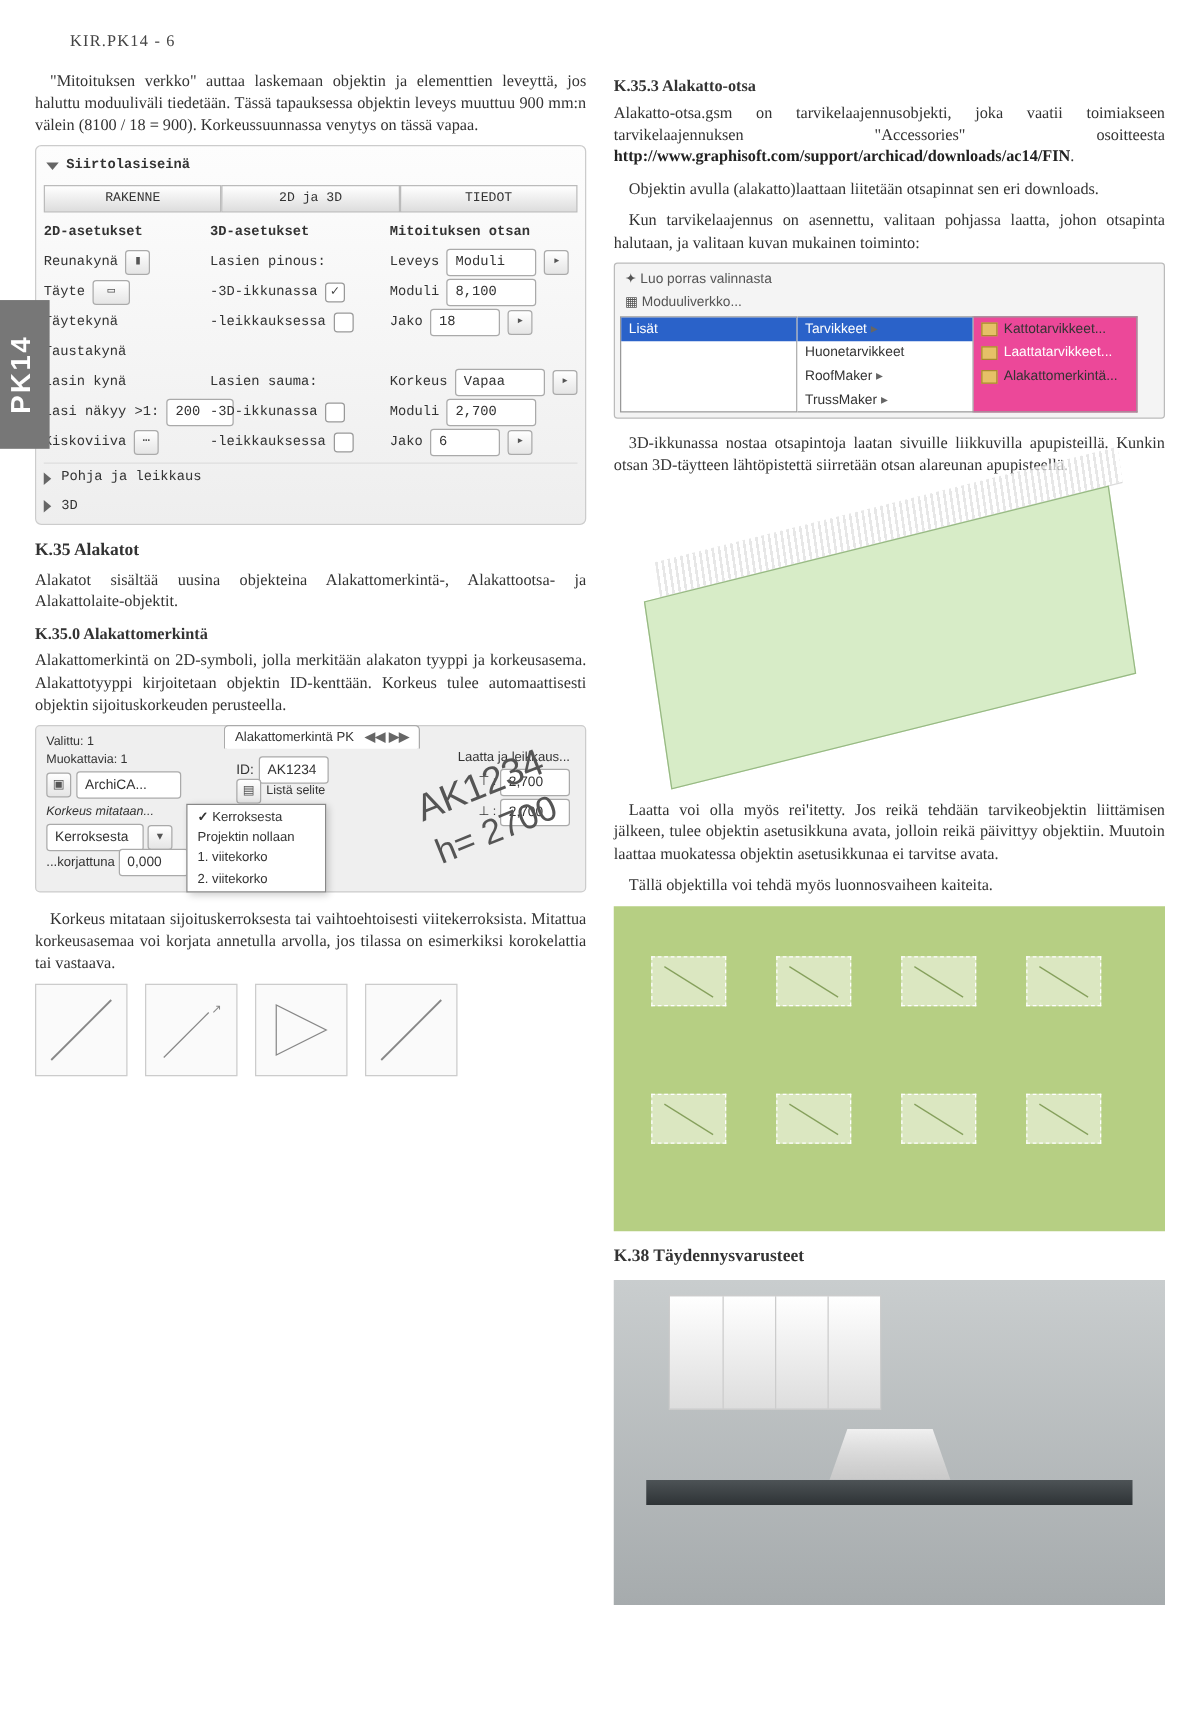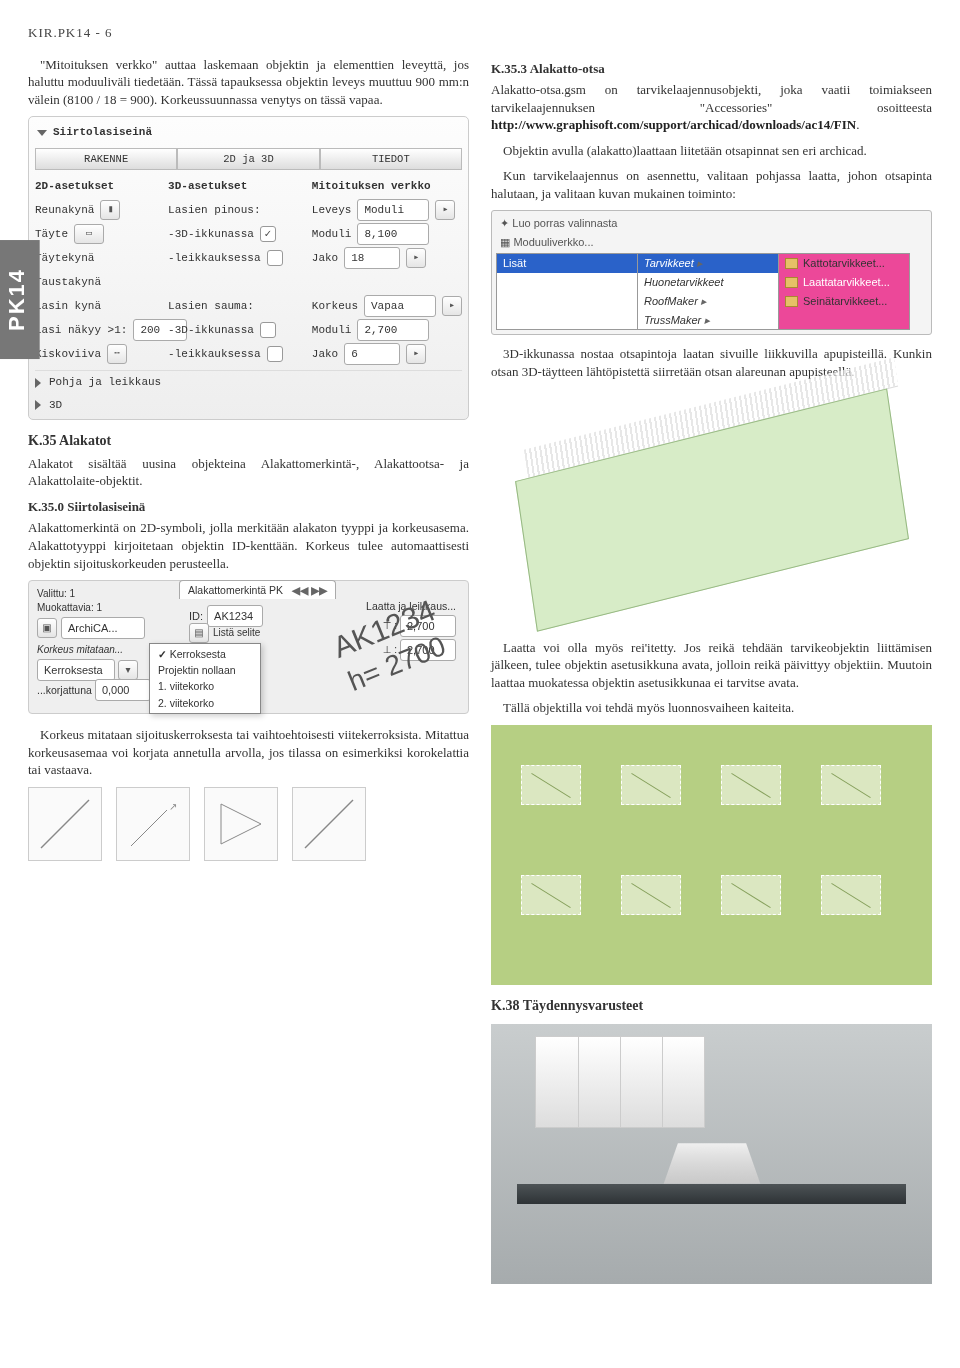--- a/index.html
+++ b/index.html
@@ -9,20 +9,21 @@
     color: #333;
     margin: 0;
     padding: 24px 28px;
     width: 904px;
   }
   .page-header {
     font-size: 13px;
     letter-spacing: 1px;
     color: #444;
     margin-bottom: 10px;
+    margin-left: 28px;
   }
   .side-tab {
     position: absolute;
     left: -6px;
     top: 240px;
     background: #777;
     color: #fff;
     font-family: Arial, sans-serif;
     font-weight: bold;
     font-size: 22px;
@@ -87,21 +88,21 @@
 
   .menu-strip{
     border:1px solid #bbb;background:#f4f4f4;font-family:Arial,sans-serif;
     font-size:11px;padding:4px;margin:6px 0 10px;border-radius:3px;
   }
   .menu-strip .top{display:flex;gap:10px;padding:1px 4px 3px;color:#555;}
   .menu-strip .panel{display:flex;gap:0;}
   .menu-strip .list{border:1px solid #999;background:#fff;width:140px;}
   .menu-strip .list .sel{background:#2a62c9;color:#fff;padding:2px 6px;}
   .menu-strip .sub{border:1px solid #999;border-left:none;background:#fff;width:140px;}
-  .menu-strip .sub div{padding:2px 6px;font-style:italic;}
+  .menu-strip .sub div{padding:2px 6px;}
   .menu-strip .sub .hl{background:#2a62c9;color:#fff;}
   .menu-strip .side{border:1px solid #999;border-left:none;background:#ec4899;width:130px;}
   .menu-strip .side div{padding:2px 6px;display:flex;align-items:center;gap:5px;}
   .menu-strip .caret{color:#666;}
   .folder-ic{width:11px;height:9px;background:#e6c067;border:1px solid #aa8830;}
 
   .panel2{
     border:1px solid #ccc;background:#efefef;border-radius:4px;
     font-family:"Lucida Grande",Arial,sans-serif;font-size:11px;
     padding:6px 8px;margin:6px 0 12px;position:relative;height:120px;
@@ -226,21 +227,21 @@
               <span class="label">-3D-ikkunassa</span>
               <span class="check"></span>
             </div>
           <div class="row">
               <span class="label">-leikkauksessa</span>
               <span class="check"></span>
             </div>
         </div>
         <div>
           <div class="row" style="font-weight:bold">
-              <span>Mitoituksen verkko</span>
+              <span>Mitoituksen otsan</span>
             </div>
           <div class="row">
               <span class="label">Leveys</span>
               <span class="field med">Moduli</span>
               <span class="mini-btn">▸</span>
             </div>
           <div class="row">
               <span class="label">Moduli</span>
               <span class="field med">8,100</span>
             </div>
@@ -272,21 +273,21 @@
       </div>
       <div class="footline" style="border-top:none">
         <span class="disclose"></span>
         <span>3D</span>
       </div>
     </div>
 
     <div class="section-h">K.35  Alakatot</div>
     <p>Alakatot sisältää uusina objekteina Alakattomerkintä-, Alakattootsa- ja Alakattolaite-objektit.</p>
 
-    <div class="section-sub">K.35.0 Siirtolasiseinä</div>
+    <div class="section-sub">K.35.0 Alakattomerkintä</div>
     <p>Alakattomerkintä on 2D-symboli, jolla merkitään alakaton tyyppi ja korkeusasema. Alakattotyyppi kirjoitetaan objektin ID-kenttään. Korkeus tulee automaattisesti objektin sijoituskorkeuden perusteella.</p>
 
     <div class="panel2">
       <div class="tabtop">
         <span>Alakattomerkintä PK</span>
         <span style="margin-left:6px;font-weight:bold;color:#666">◀◀  ▶▶</span>
       </div>
       <div style="position:absolute;left:8px;top:6px;font-size:10px;">
         <div>Valittu: 1</div>
         <div>Muokattavia: 1</div>
@@ -360,21 +361,21 @@
         </div>
     </div>
   </div>
 
   <div class="col">
     <div class="section-sub">K.35.3 Alakatto-otsa</div>
     <p>
       <span>Alakatto-otsa.gsm on tarvikelaajennusobjekti, joka vaatii toimiakseen tarvikelaajennuksen "Accessories" osoitteesta</span>
       <a class="bold">http://www.graphisoft.com/support/archicad/downloads/ac14/FIN</a>.
     </p>
-    <p class="indent">Objektin avulla (alakatto)laattaan liitetään otsapinnat sen eri archicad.</p>
+    <p class="indent">Objektin avulla (alakatto)laattaan liitetään otsapinnat sen eri downloads.</p>
     <p class="indent">Kun tarvikelaajennus on asennettu, valitaan pohjassa laatta, johon otsapinta halutaan, ja valitaan kuvan mukainen toiminto:</p>
 
     <div class="menu-strip">
       <div class="top">
         <span>✦ <span>Luo porras valinnasta</span></span>
       </div>
       <div class="top">
         <span>▦ <span>Moduuliverkko...</span></span>
       </div>
       <div class="panel">
@@ -391,21 +392,21 @@
           <div>
               <span class="folder-ic"></span>
               <span>Kattotarvikkeet...</span>
             </div>
           <div class="hl" style="color:#fff">
               <span class="folder-ic"></span>
               <span>Laattatarvikkeet...</span>
             </div>
           <div>
               <span class="folder-ic"></span>
-              <span>Seinätarvikkeet...</span>
+              <span>Alakattomerkintä...</span>
             </div>
         </div>
       </div>
     </div>
 
     <p class="indent">3D-ikkunassa nostaa otsapintoja laatan sivuille liikkuvilla apupisteillä. Kunkin otsan 3D-täytteen lähtöpistettä siirretään otsan alareunan apupisteellä.</p>
 
     <div class="iso-stage">
       <div class="iso-fence"></div>
       <div class="iso-floor"></div>

